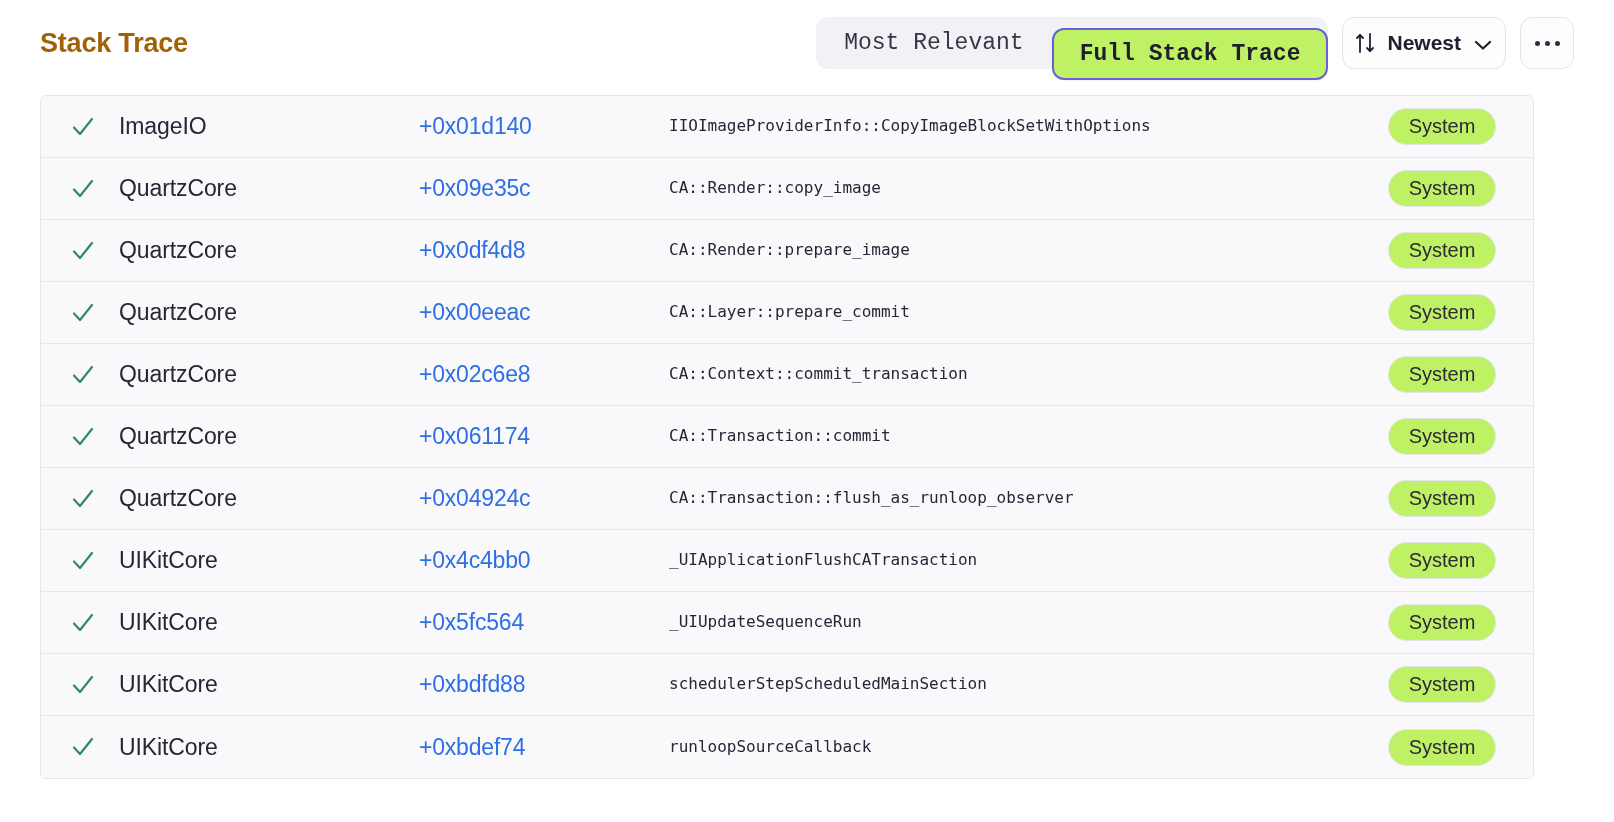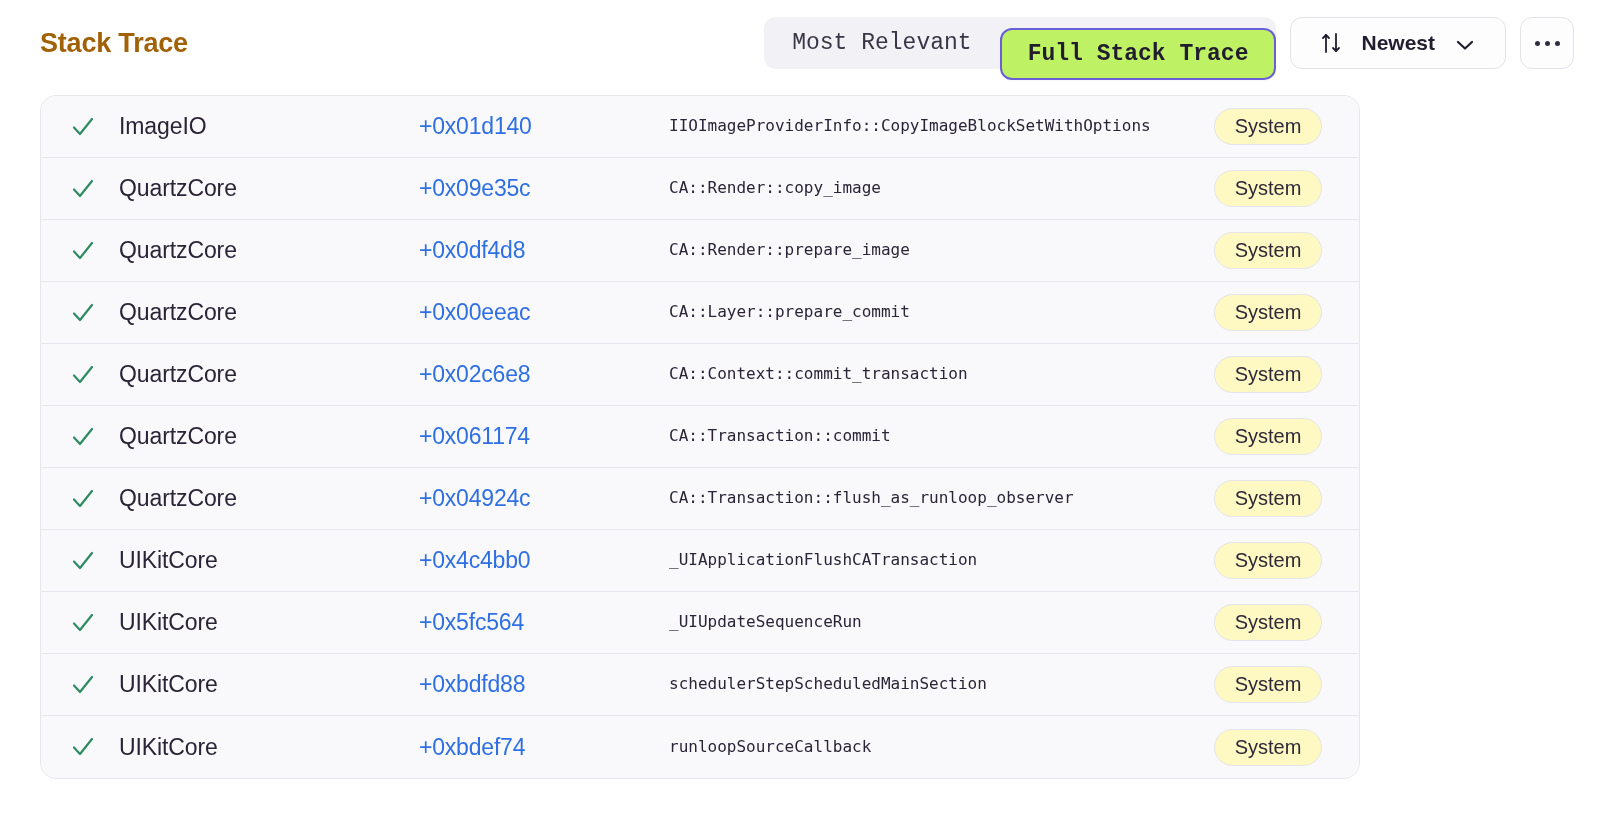--- a/index.html
+++ b/index.html
@@ -79,23 +79,23 @@
     font-weight: bold;
     color: #211c2e;
     box-shadow: 0 1px 2px rgba(0,0,0,0.04);
     margin-top: 21px;
   }
 
   
   .sort-btn {
     display: flex;
     align-items: center;
-    gap: 20px;
+    gap: 12px;
     height: 52px;
-    padding: 0 30px;
+    padding: 0 12px;
     background: #fdfdfe;
     border: 1.5px solid #e3e3ea;
     border-radius: 12px;
     cursor: pointer;
     font-family: "Liberation Sans", sans-serif;
   }
 
   .sort-label {
     font-size: 21px;
     font-weight: bold;
@@ -127,23 +127,23 @@
   .more-dots i {
     width: 5px; height: 5px; border-radius: 50%;
     background: #332d42; display: block;
   }
 
   
   .trace-table {
     position: absolute;
     left: 40px;
     top: 95px;
-    width: 1320px;
+    width: 1494px;
     border: 1px solid #e6e6ec;
-    border-radius: 16px;
+    border-radius: 6px;
     background: #f9f9fb;
     overflow: hidden;
   }
 
   .trace-row {
     display: flex;
     align-items: center;
     min-height: 62px;
     border-bottom: 1px solid #e6e6ec;
     background: #f9f9fb;
@@ -192,21 +192,21 @@
     width: 160px;
     flex: none;
     display: flex;
     align-items: center;
     justify-content: center;
     padding-right: 22px;
   }
 
   .tag-pill {
     border: 1.5px solid #e4e4ea;
-    background: #fef9c3;
+    background: #bef264;
     border-radius: 999px;
     padding: 6px 20px;
     font-size: 20px;
     color: #2e2838;
     white-space: nowrap;
   }
 </style>
 </head>
 <body>
 

